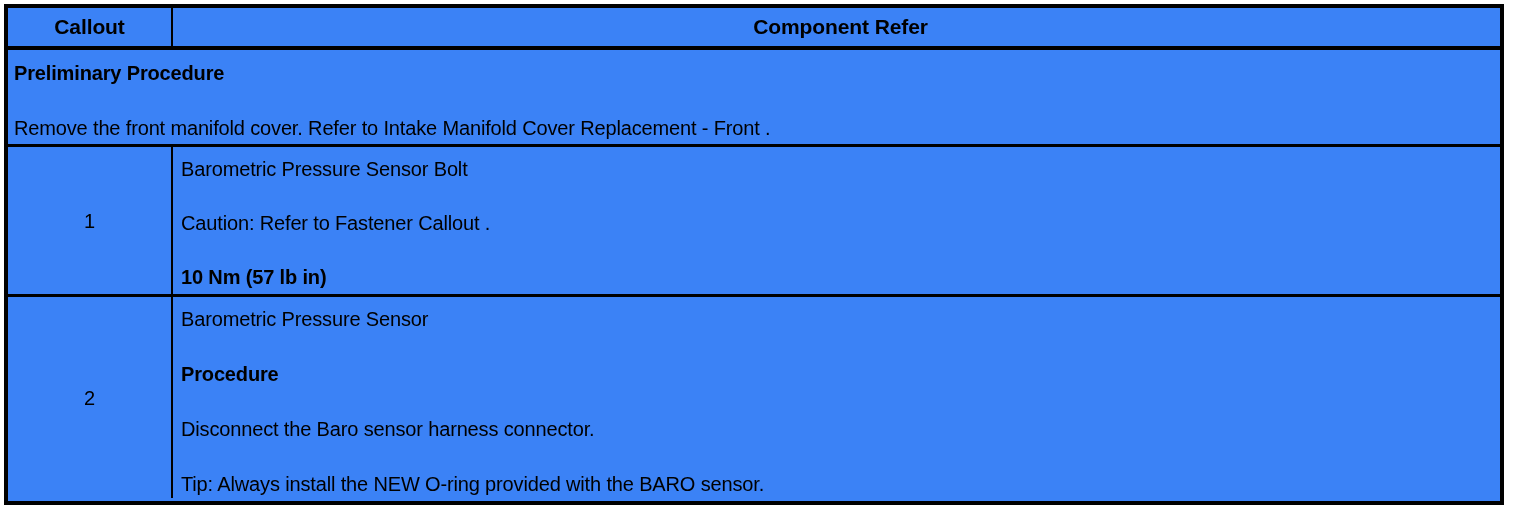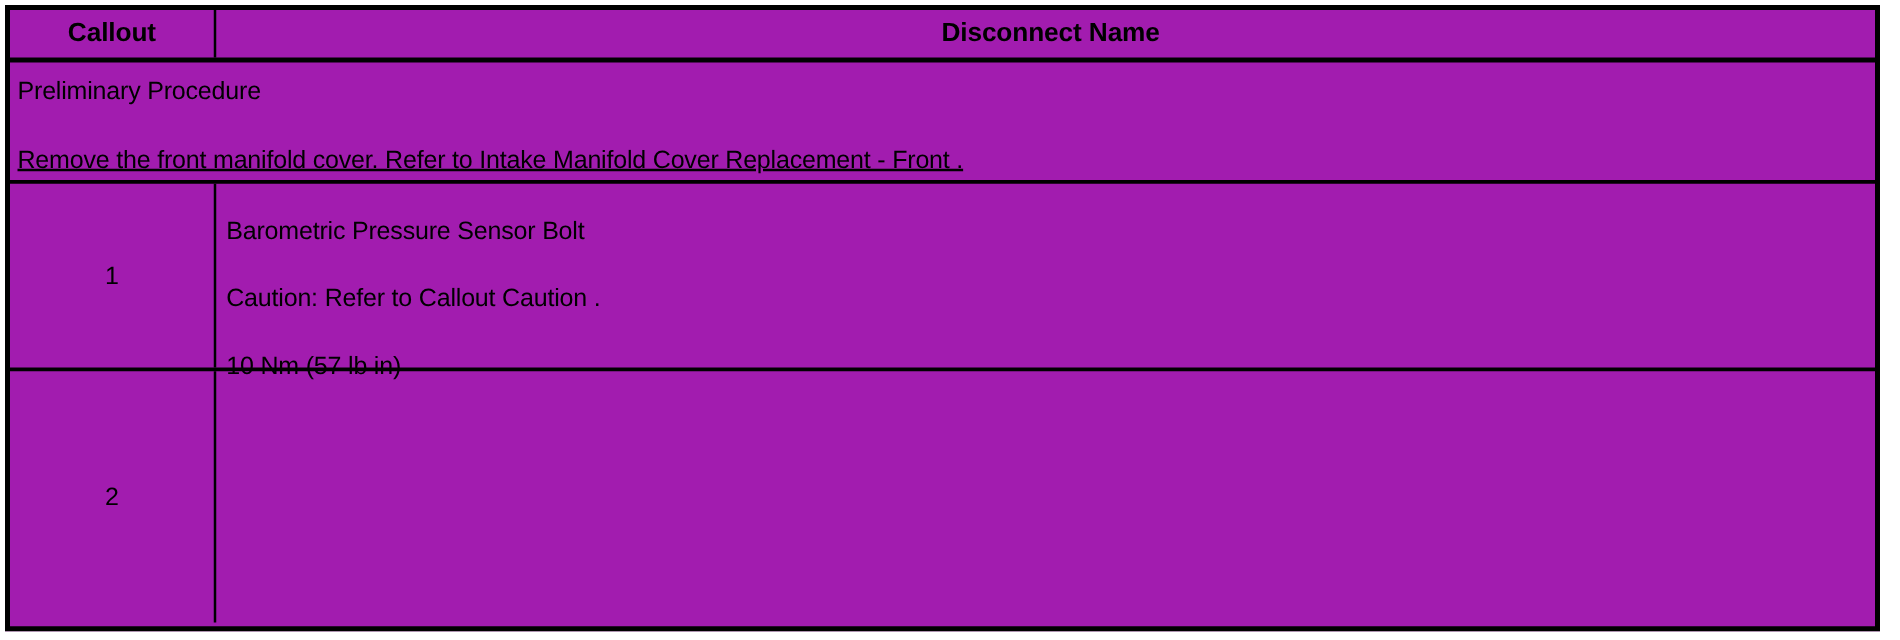--- a/index.html
+++ b/index.html
@@ -25,21 +25,21 @@
   
   .comp-table {
     position: absolute;
     left: 4px;
     top: 4px;
     width: 1500px;          
     height: 501px;          
     box-sizing: border-box;
     border: 4px solid #000000;
     border-collapse: collapse;
-    background: #a21caf;
+    background: #3b82f6;
   }
 
   .row {
     display: flex;
     box-sizing: border-box;
     width: 100%;
   }
 
   .row-header {
     height: 42px;
@@ -102,40 +102,39 @@
     line-height: 24px;
   }
 
   .para {
     font-size: 20px;
     line-height: 24px;
     white-space: nowrap;
     letter-spacing: -0.15px;
   }
   .para.b {
-    font-weight: normal;
+    font-weight: bold;
   }
   .para .lead {
     font-weight: normal;
   }
 
   
   .stack {
     display: flex;
     flex-direction: column;
   }
   .stack-prelim {
     padding-top: 11px;
   }
   .stack-prelim .para + .para {
     margin-top: 31px;
-    text-decoration: underline;
   }
   .stack-item1 {
-    padding-top: 26px;
+    padding-top: 10px;
   }
   .stack-item1 .para + .para {
     margin-top: 30px;
   }
   .stack-item2 {
     padding-top: 10px;
   }
   .stack-item2 .para + .para {
     margin-top: 31px;
   }
@@ -145,46 +144,54 @@
 
 <div class="page">
 
   <div class="comp-table">
 
     <div class="row row-header">
       <div class="cell-callout hdr">
         <span class="hdr-text">Callout</span>
       </div>
       <div class="cell-component hdr-center">
-        <span class="hdr-text">Disconnect Name</span>
+        <span class="hdr-text">Component Refer</span>
       </div>
     </div>
 
     <div class="row row-prelim">
       <div class="cell-merged">
         <div class="stack stack-prelim">
           <div class="para b">Preliminary Procedure</div>
           <div class="para">Remove the front manifold cover. Refer to Intake Manifold Cover Replacement - Front .</div>
         </div>
       </div>
     </div>
 
     <div class="row row-item-1">
       <div class="cell-callout">
         <span class="callout-num">1</span>
       </div>
       <div class="cell-component">
         <div class="stack stack-item1">
           <div class="para">Barometric Pressure Sensor Bolt</div>
-          <div class="para"><span class="lead">Caution</span><span>: Refer to Callout Caution .</span></div>
+          <div class="para"><span class="lead">Caution</span><span>: Refer to Fastener Callout .</span></div>
           <div class="para b">10 Nm (57 lb in)</div>
         </div>
       </div>
     </div>
 
     <div class="row row-item-2">
       <div class="cell-callout">
         <span class="callout-num">2</span>
       </div>
+      <div class="cell-component">
+        <div class="stack stack-item2">
+          <div class="para">Barometric Pressure Sensor</div>
+          <div class="para b">Procedure</div>
+          <div class="para">Disconnect the Baro sensor harness connector.</div>
+          <div class="para"><span class="lead">Tip:</span><span> Always install the NEW O-ring provided with the BARO sensor.</span></div>
+        </div>
+      </div>
     </div>
 
   </div>
 </div>
 
 </body></html>

